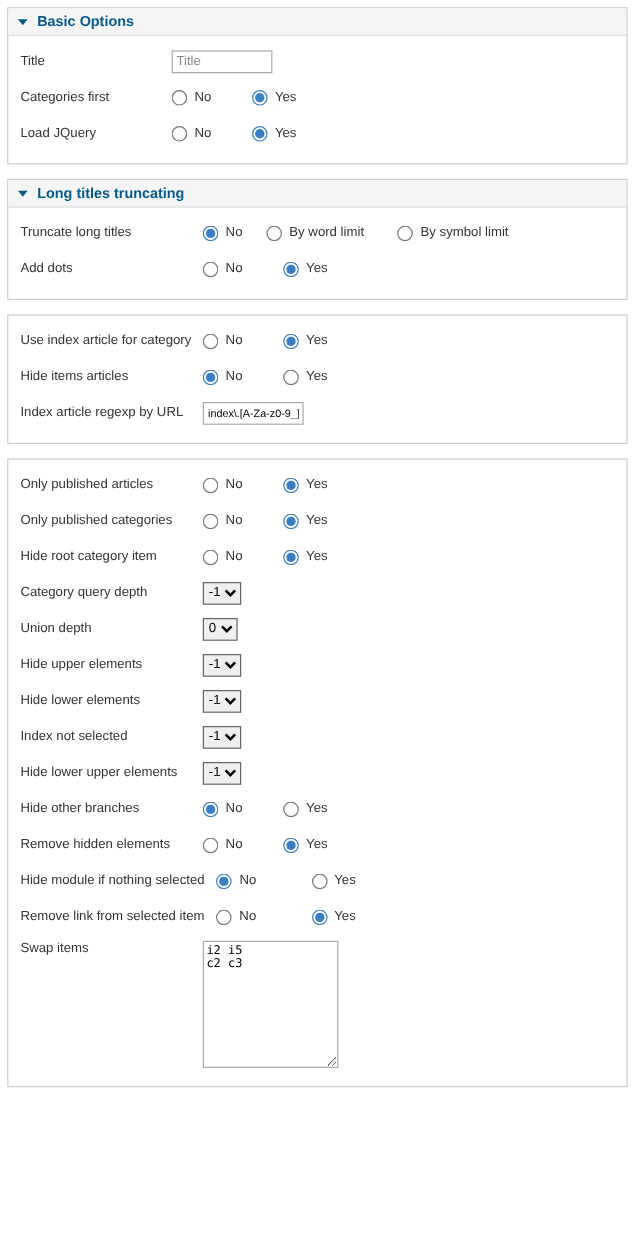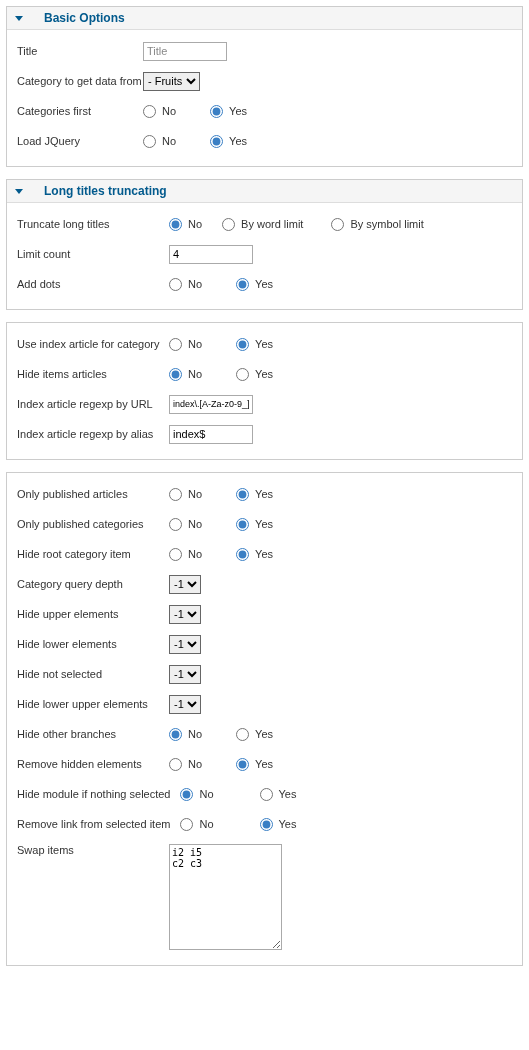--- a/index.html
+++ b/index.html
@@ -1,18 +1,18 @@
 <!DOCTYPE html>
 <html><head>
 <meta charset="utf-8">
 <style>
 html,body{margin:0;padding:0;background:#fff;font-family:Arial,Helvetica,sans-serif;font-size:11px;color:#333}
 .wrap{width:529px}
 .panel{border:1px solid #ccc;margin:6px 6px 12px 6px;background:#fff}
-.panel-hd{background:#f5f5f5;border-bottom:1px solid #ddd;padding:4px 8px;color:#025A8D;font-weight:bold;font-size:12px;display:flex;align-items:center;gap:21px}
+.panel-hd{background:#f5f5f5;border-bottom:1px solid #ddd;padding:4px 8px;color:#025A8D;font-weight:bold;font-size:12px;display:flex;align-items:center;gap:8px}
 .panel-hd .tri{width:0;height:0;border-left:4px solid transparent;border-right:4px solid transparent;border-top:5px solid #025A8D;display:inline-block}
 .panel-bd{padding:6px 10px 10px 10px}
 .row{display:flex;align-items:center;padding:5px 0;min-height:20px}
 .lbl{flex:0 0 auto;padding-right:6px;white-space:nowrap}
 .ctrl{display:flex;align-items:center;gap:6px}
 .opt{display:inline-flex;align-items:center;gap:4px}
 input[type=text]{border:1px solid #aaa;font-size:11px;padding:1px 3px;height:15px;width:76px}
 input.txt-title{width:76px;color:#888}
 select{border:1px solid #666;font-size:11px;height:19px;background:#efefef}
 textarea{border:1px solid #aaa;font-size:10px;font-family:monospace;padding:2px;width:107px;height:100px;resize:both}
@@ -26,24 +26,20 @@
  <div class="panel-hd">
    <span class="tri"></span>
    <span>Basic Options</span>
  </div>
  <div class="panel-bd">
   <div class="row">
    <span class="lbl" style="width:120px">Title</span>
    <input type="text" class="txt-title" value="Title" style="">
   </div>
   <div class="row">
-   <span class="lbl" style="width:120px">Category to get data from</span>
-   <select><option>- Fruits</option></select>
-  </div>
-  <div class="row">
    <span class="lbl" style="width:120px">Categories first</span>
    <span class="ctrl" style="margin-left:0">
     <span class="opt">
               <input type="radio" style="">
               <span>No</span>
             </span>
     <span class="opt" style="margin-left:28px">
               <input type="radio" checked="" style="">
               <span>Yes</span>
             </span>
@@ -82,24 +78,20 @@
               <input type="radio" style="">
               <span>By word limit</span>
             </span>
     <span class="opt" style="margin-left:22px">
               <input type="radio" style="">
               <span>By symbol limit</span>
             </span>
    </span>
   </div>
   <div class="row">
-   <span class="lbl" style="width:146px">Limit count</span>
-   <input type="text" value="4" style="">
-  </div>
-  <div class="row">
    <span class="lbl" style="width:146px">Add dots</span>
    <span class="ctrl">
     <span class="opt">
               <input type="radio" style="">
               <span>No</span>
             </span>
     <span class="opt" style="margin-left:28px">
               <input type="radio" checked="" style="">
               <span>Yes</span>
             </span>
@@ -133,24 +125,20 @@
     <span class="opt" style="margin-left:28px">
               <input type="radio" style="">
               <span>Yes</span>
             </span>
    </span>
   </div>
   <div class="row">
    <span class="lbl" style="width:146px">Index article regexp by URL</span>
    <input type="text" style="font-size: 9px;" value="index\.[A-Za-z0-9_]{1,">
   </div>
-  <div class="row">
-   <span class="lbl" style="width:146px">Index article regexp by alias</span>
-   <input type="text" value="index$" style="">
-  </div>
  </div>
 </div>
 
 <div class="panel">
  <div class="panel-bd">
   <div class="row">
    <span class="lbl" style="width:146px">Only published articles</span>
    <span class="ctrl">
     <span class="opt">
               <input type="radio" style="">
@@ -186,29 +174,33 @@
               <input type="radio" checked="" style="">
               <span>Yes</span>
             </span>
    </span>
   </div>
   <div class="row">
    <span class="lbl" style="width:146px">Category query depth</span>
    <select><option>-1</option></select>
   </div>
   <div class="row">
+   <span class="lbl" style="width:146px">Union depth</span>
+   <select><option>0</option></select>
+  </div>
+  <div class="row">
    <span class="lbl" style="width:146px">Hide upper elements</span>
    <select><option>-1</option></select>
   </div>
   <div class="row">
    <span class="lbl" style="width:146px">Hide lower elements</span>
    <select><option>-1</option></select>
   </div>
   <div class="row">
-   <span class="lbl" style="width:146px">Hide not selected</span>
+   <span class="lbl" style="width:146px">Index not selected</span>
    <select><option>-1</option></select>
   </div>
   <div class="row">
    <span class="lbl" style="width:146px">Hide lower upper elements</span>
    <select><option>-1</option></select>
   </div>
   <div class="row">
    <span class="lbl" style="width:146px">Hide other branches</span>
    <span class="ctrl">
     <span class="opt">

